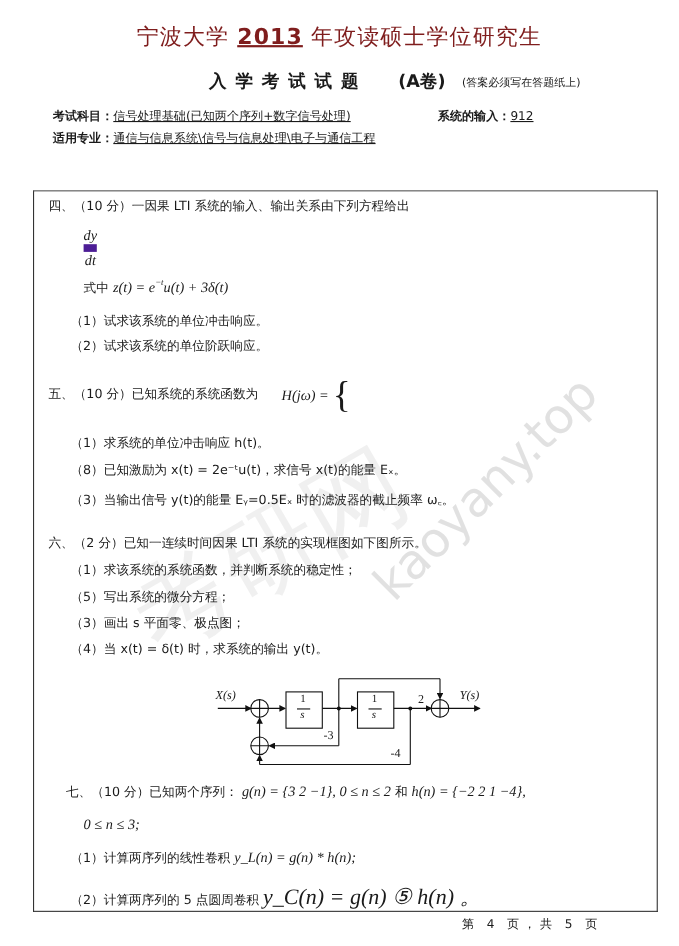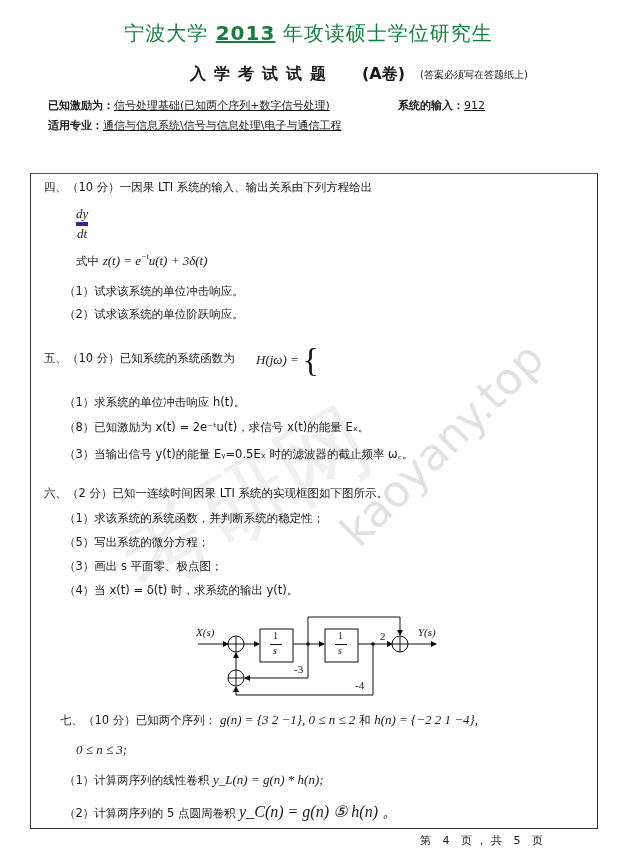--- a/index.html
+++ b/index.html
@@ -4,21 +4,21 @@
   <style>
     html, body { margin: 0; padding: 0; background: #ffffff; }
     body {
       width: 617px; height: 860px; position: relative; overflow: hidden;
       font-family: "DejaVu Serif", "Liberation Serif", serif;
       color: #1a1a1a;
     }
     .abs { position: absolute; }
     .title {
       left: 0; width: 617px; top: 20px; text-align: center;
-      font-size: 20px; letter-spacing: 1px; color: #15803d;
+      font-size: 20px; letter-spacing: 1px; color: #7f1d1d;
       font-family: "DejaVu Sans", sans-serif;
     }
     .title .year { font-weight: bold; text-decoration: underline; text-decoration-thickness: 1.5px; }
     .subtitle {
       left: 190px; top: 64px; font-size: 16px; font-weight: bold;
       font-family: "DejaVu Sans", sans-serif; letter-spacing: 8px;
     }
     .subtitle .paper { letter-spacing: 0; margin-left: 28px; }
     .note { left: 420px; top: 68px; font-size: 10px; font-family: "DejaVu Sans", sans-serif; }
     .meta { font-size: 11px; font-family: "DejaVu Sans", sans-serif; }
@@ -28,42 +28,42 @@
       left: 30px; top: 173px; width: 568px; height: 656px;
       border: 1.5px solid #333; border-top-color: #555; box-sizing: border-box;
     }
     .q { font-size: 11.5px; font-family: "DejaVu Sans", sans-serif; white-space: nowrap; }
     .m { font-family: "Liberation Serif", serif; font-style: italic; font-size: 13px; }
     .mr { font-family: "Liberation Serif", serif; font-size: 13px; }
     .sub { font-size: 9px; vertical-align: -3px; }
     .sup { font-size: 8px; vertical-align: 6px; }
     .frac { display: inline-block; vertical-align: middle; text-align: center; }
     .frac span { display: block; line-height: 16px; }
-    .frac .num { border-bottom: 4px solid #4c1d95; text-align: right; }
+    .frac .num { border-bottom: 7px solid #4c1d95; text-align: right; }
     .brace { font-size: 34px; font-family: "Liberation Serif", serif; line-height: 1; vertical-align: middle; }
     .watermark {
       color: rgba(200,200,200,0.55); font-family: "DejaVu Sans", sans-serif;
     }
     .footer { left: 420px; top: 833px; font-size: 11px; font-family: "DejaVu Sans", sans-serif; letter-spacing: 4px; }
   </style>
 </head>
 <body>
 
 <div class="abs title">
   <span>宁波大学</span>
   <span class="year">2013</span>
   <span>年攻读硕士学位研究生</span>
 </div>
 <div class="abs subtitle">
   <span>入学考试试题</span><span class="paper">(A卷)</span>
 </div>
 <div class="abs note">(答案必须写在答题纸上)</div>
 
 <div class="abs meta" style="left:48px; top:98px;">
-  <b>已知激励为：</b><span class="val">信号处理基础(已知两个序列+数字信号处理)</span>
+  <b>考试科目：</b><span class="val">信号处理基础(已知两个序列+数字信号处理)</span>
 </div>
 <div class="abs meta" style="left:398px; top:98px;">
   <b>系统的输入：</b><span class="val">912</span>
 </div>
 <div class="abs meta" style="left:48px; top:118px;">
   <b>适用专业：</b><span class="val">通信与信息系统\信号与信息处理\电子与通信工程</span>
 </div>
 
 <div class="abs watermark" style="left:330px; top:520px; font-size:44px; transform:rotate(-45deg); transform-origin:left top;">kaoyany.top</div>
 <div class="abs watermark" style="left:110px; top:440px; font-size:90px; transform:rotate(-30deg); opacity:0.5;">考研网</div>
@@ -163,16 +163,16 @@
   <span>和</span>
   <span class="m">h(n) = {−2   2   1   −4},</span>
 </div>
 <div class="abs q m" style="left:76px; top:742px;">0 ≤ n ≤ 3;</div>
 <div class="abs q" style="left:64px; top:772px;">
   <span>（1）计算两序列的线性卷积</span>
   <span class="m">y_L(n) = g(n) * h(n);</span>
 </div>
 <div class="abs q" style="left:64px; top:802px;">
   <span>（2）计算两序列的 5 点圆周卷积</span>
-  <span class="m" style="font-size:16px;">y_C(n) = g(n) ⑤ h(n) 。</span>
+  <span class="m" style="font-size:20px;">y_C(n) = g(n) ⑤ h(n) 。</span>
 </div>
 
 <div class="abs footer">第 4 页，共 5 页</div>
 
 </body></html>

